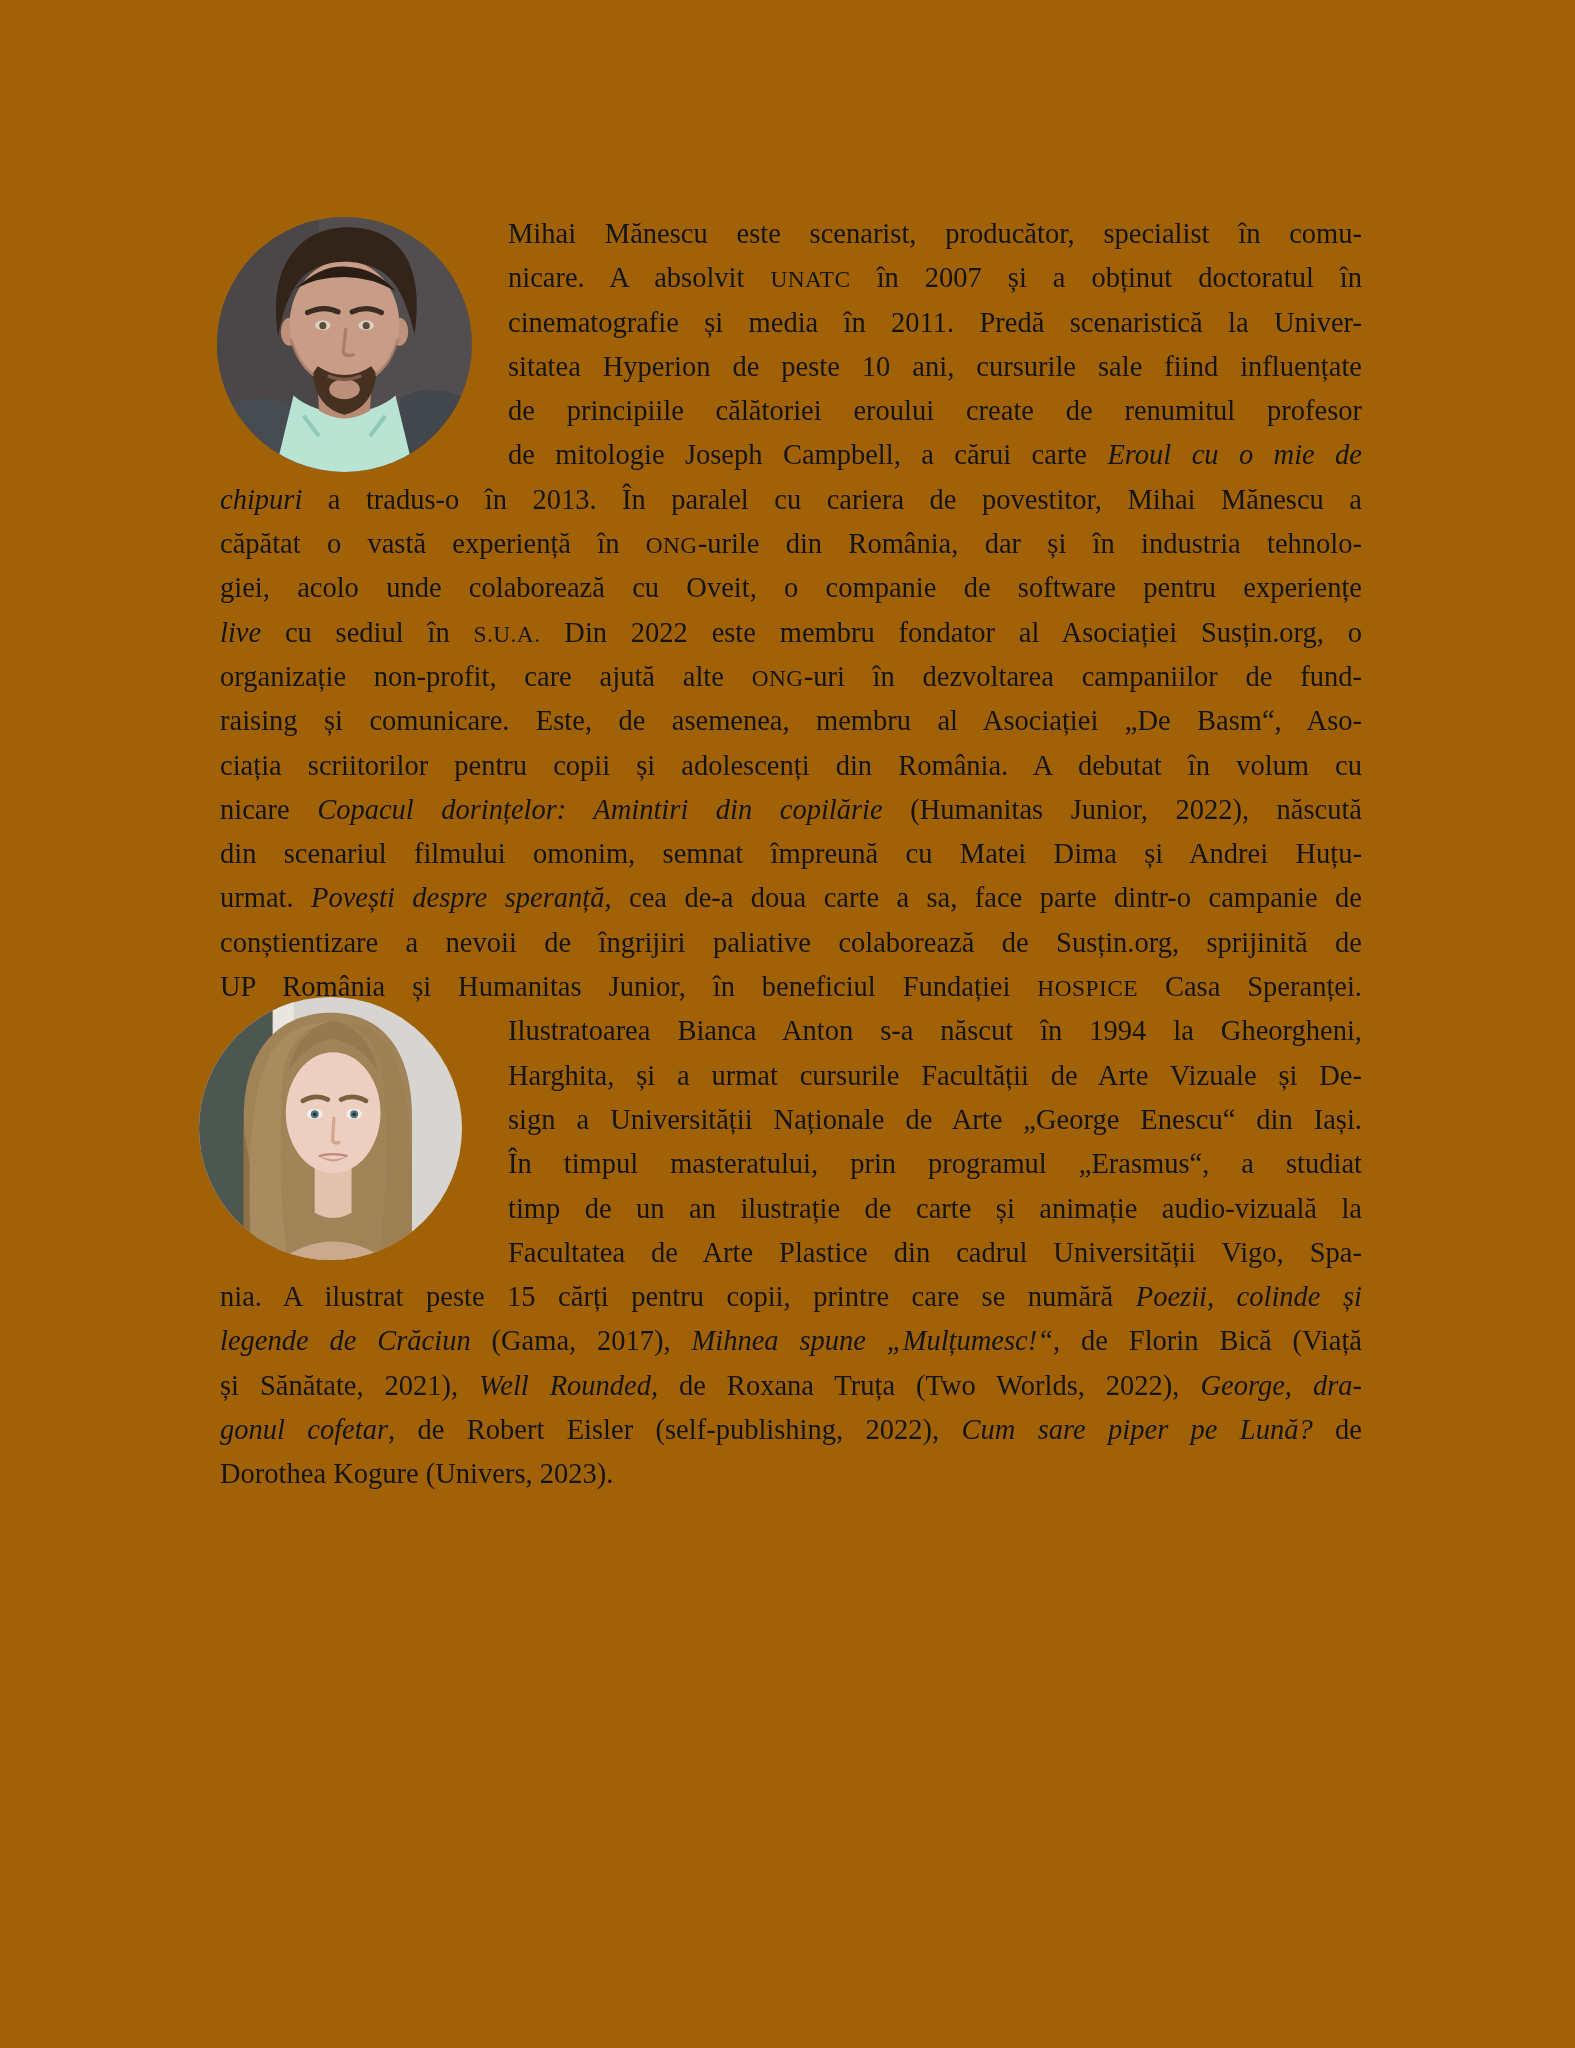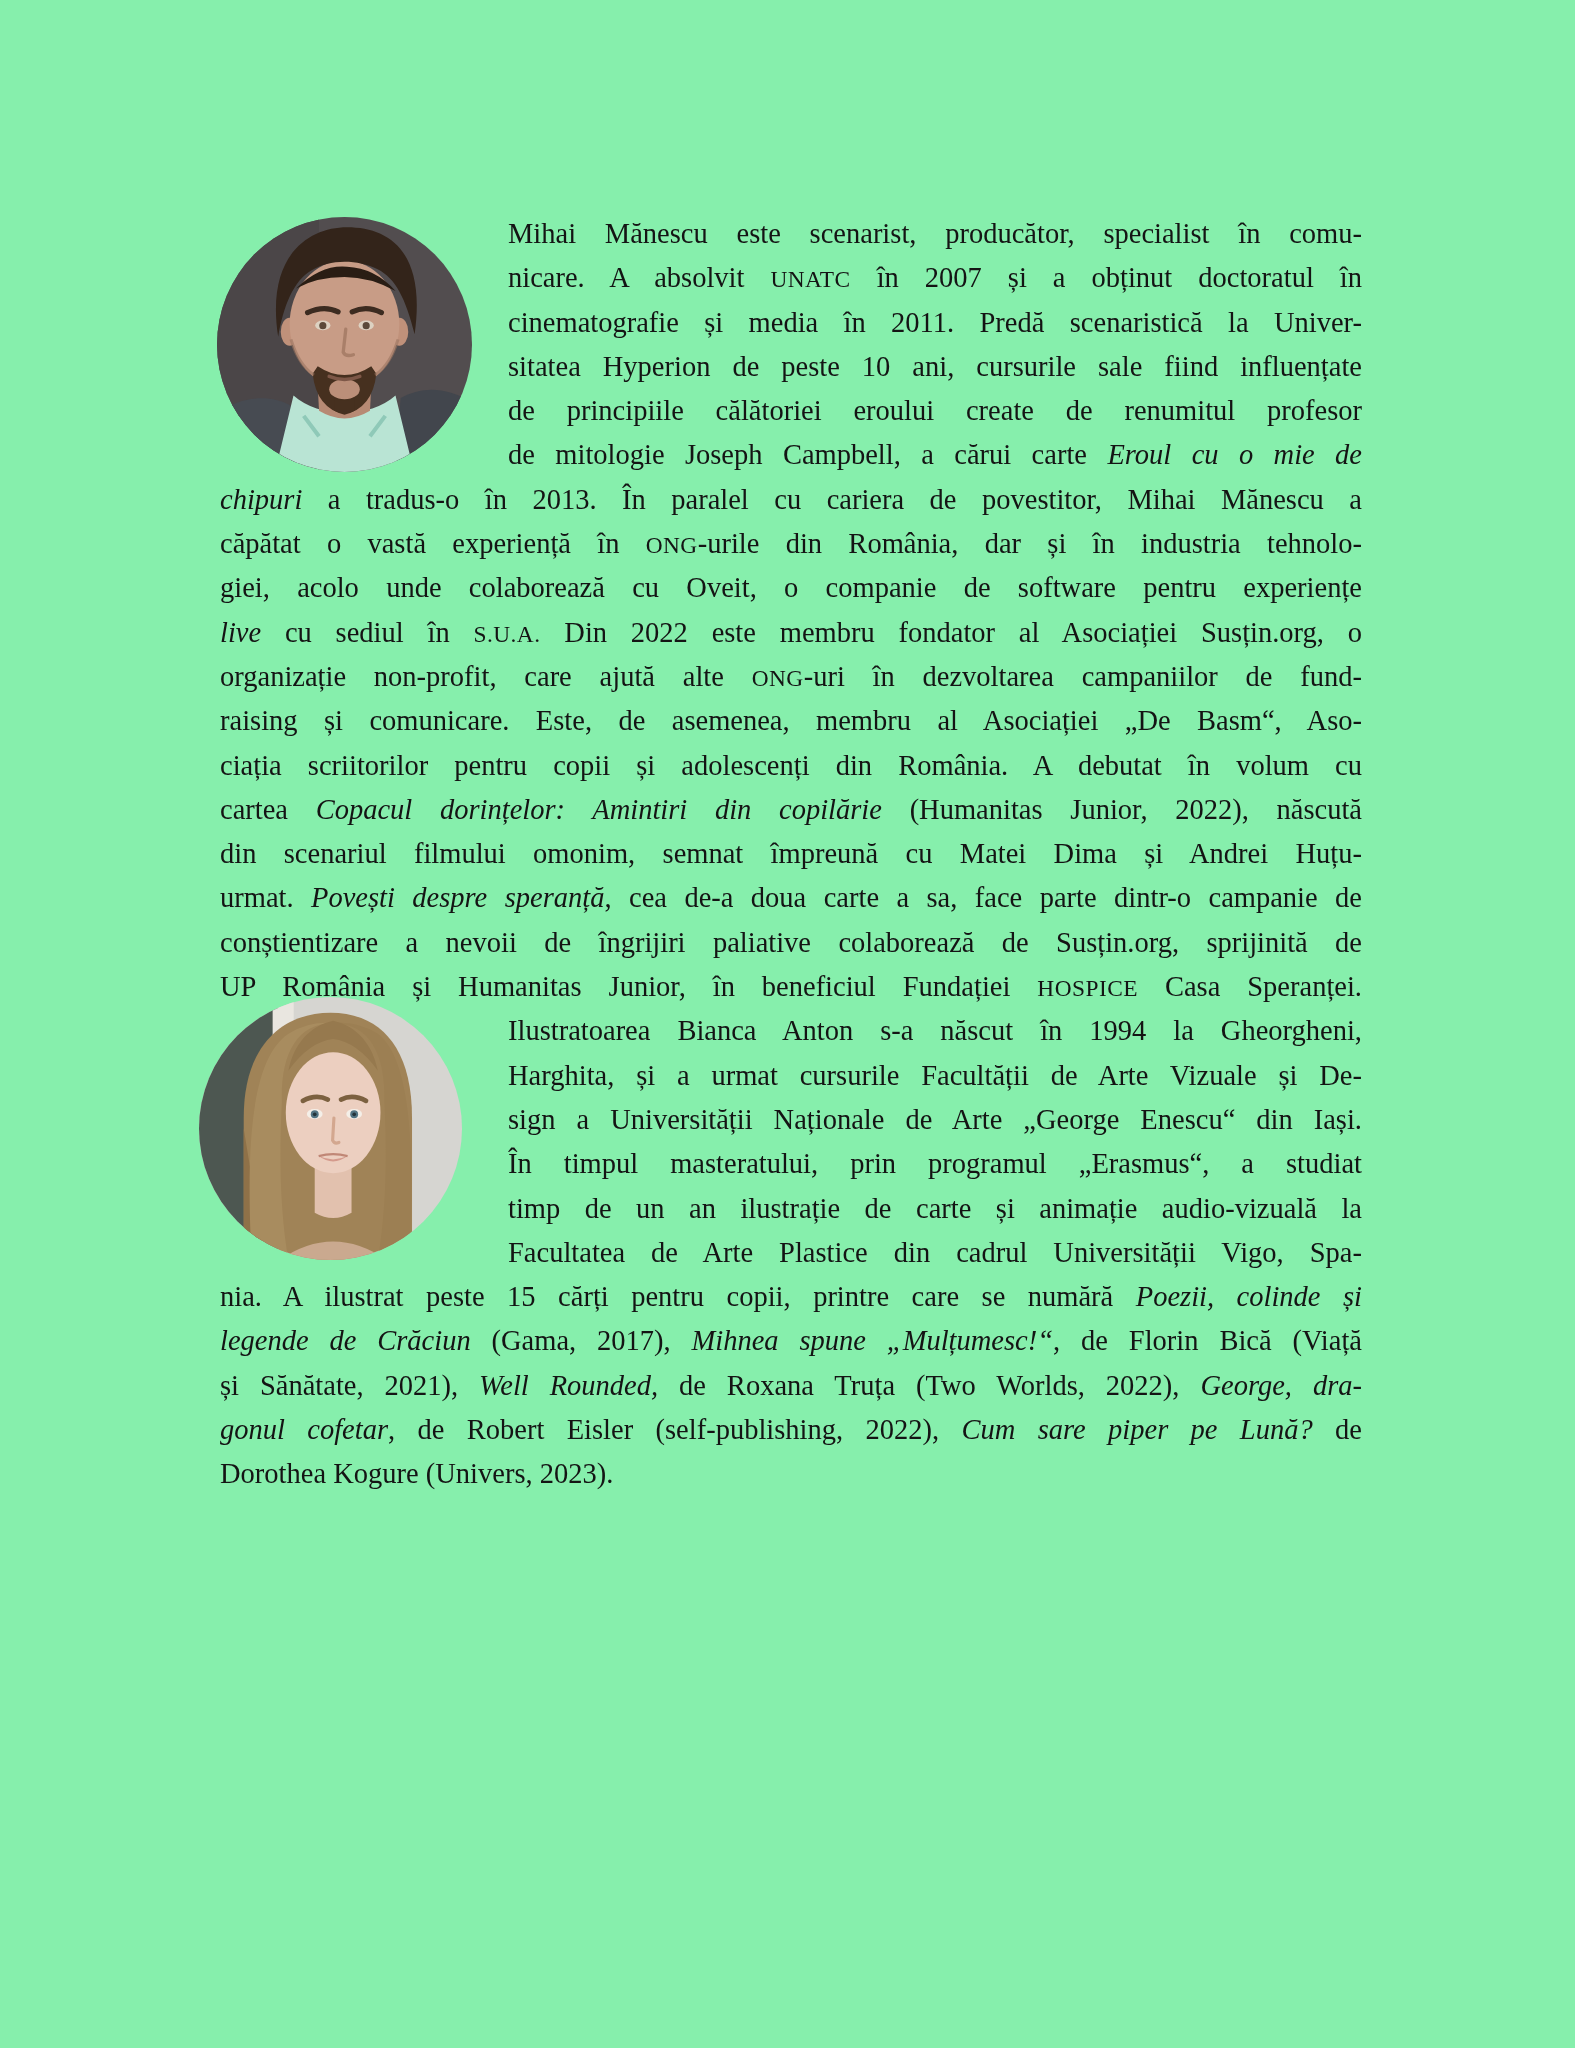--- a/index.html
+++ b/index.html
@@ -1,20 +1,20 @@
 <!DOCTYPE html>
 <html lang="ro"><head>
 <meta charset="utf-8">
 <title>Pagina autorilor</title>
 <style>
   html,body { margin:0; padding:0; background:#ffffff; }
   .page {
     position:relative;
     width:1575px; height:2048px;
-    background:#86efac;
+    background:#a16207;
     box-sizing:border-box;
     padding:212px 213px 0 220px;
     font-family:"Liberation Serif", serif;
     font-size:28.5px;
     line-height:44.3px;
     color:#141414;
     overflow:hidden;
   }
   .bio { position:relative; }
   .bio.second { }
@@ -89,21 +89,21 @@
         <div class="line indent"><span>sitatea Hyperion de peste 10 ani, cursurile sale fiind influențate</span></div>
         <div class="line indent"><span>de principiile călătoriei eroului create de renumitul profesor</span></div>
         <div class="line indent"><span>de mitologie Joseph Campbell, a cărui carte </span><span class="it">Eroul cu o mie de</span></div>
         <div class="line"><span class="it">chipuri</span><span> a tradus-o în 2013. În paralel cu cariera de povestitor, Mihai Mănescu a</span></div>
         <div class="line"><span>căpătat o vastă experiență în </span><span class="sc">ONG</span><span>-urile din România, dar și în industria tehnolo-</span></div>
         <div class="line"><span>giei, acolo unde colaborează cu Oveit, o companie de software pentru experiențe</span></div>
         <div class="line"><span class="it">live</span><span> cu sediul în </span><span class="sc">S.U.A.</span><span> Din 2022 este membru fondator al Asociației Susțin.org, o</span></div>
         <div class="line"><span>organizație non-profit, care ajută alte </span><span class="sc">ONG</span><span>-uri în dezvoltarea campaniilor de fund-</span></div>
         <div class="line"><span>raising și comunicare. Este, de asemenea, membru al Asociației „De Basm“, Aso-</span></div>
         <div class="line"><span>ciația scriitorilor pentru copii și adolescenți din România. A debutat în volum cu</span></div>
-        <div class="line"><span>cartea </span><span class="it">Copacul dorințelor: Amintiri din copilărie</span><span> (Humanitas Junior, 2022), născută</span></div>
+        <div class="line"><span>nicare </span><span class="it">Copacul dorințelor: Amintiri din copilărie</span><span> (Humanitas Junior, 2022), născută</span></div>
         <div class="line"><span>din scenariul filmului omonim, semnat împreună cu Matei Dima și Andrei Huțu-</span></div>
         <div class="line"><span>urmat. </span><span class="it">Povești despre speranță</span><span>, cea de-a doua carte a sa, face parte dintr-o campanie de</span></div>
         <div class="line"><span>conștientizare a nevoii de îngrijiri paliative colaborează de Susțin.org, sprijinită de</span></div>
         <div class="line"><span>UP România și Humanitas Junior, în beneficiul Fundației </span><span class="sc">HOSPICE</span><span> Casa Speranței.</span></div>
       </div>
   </section>
 
   <section class="bio second">
     <div class="photo p2" aria-hidden="true">
       <svg viewBox="0 0 100 100" preserveAspectRatio="none">

